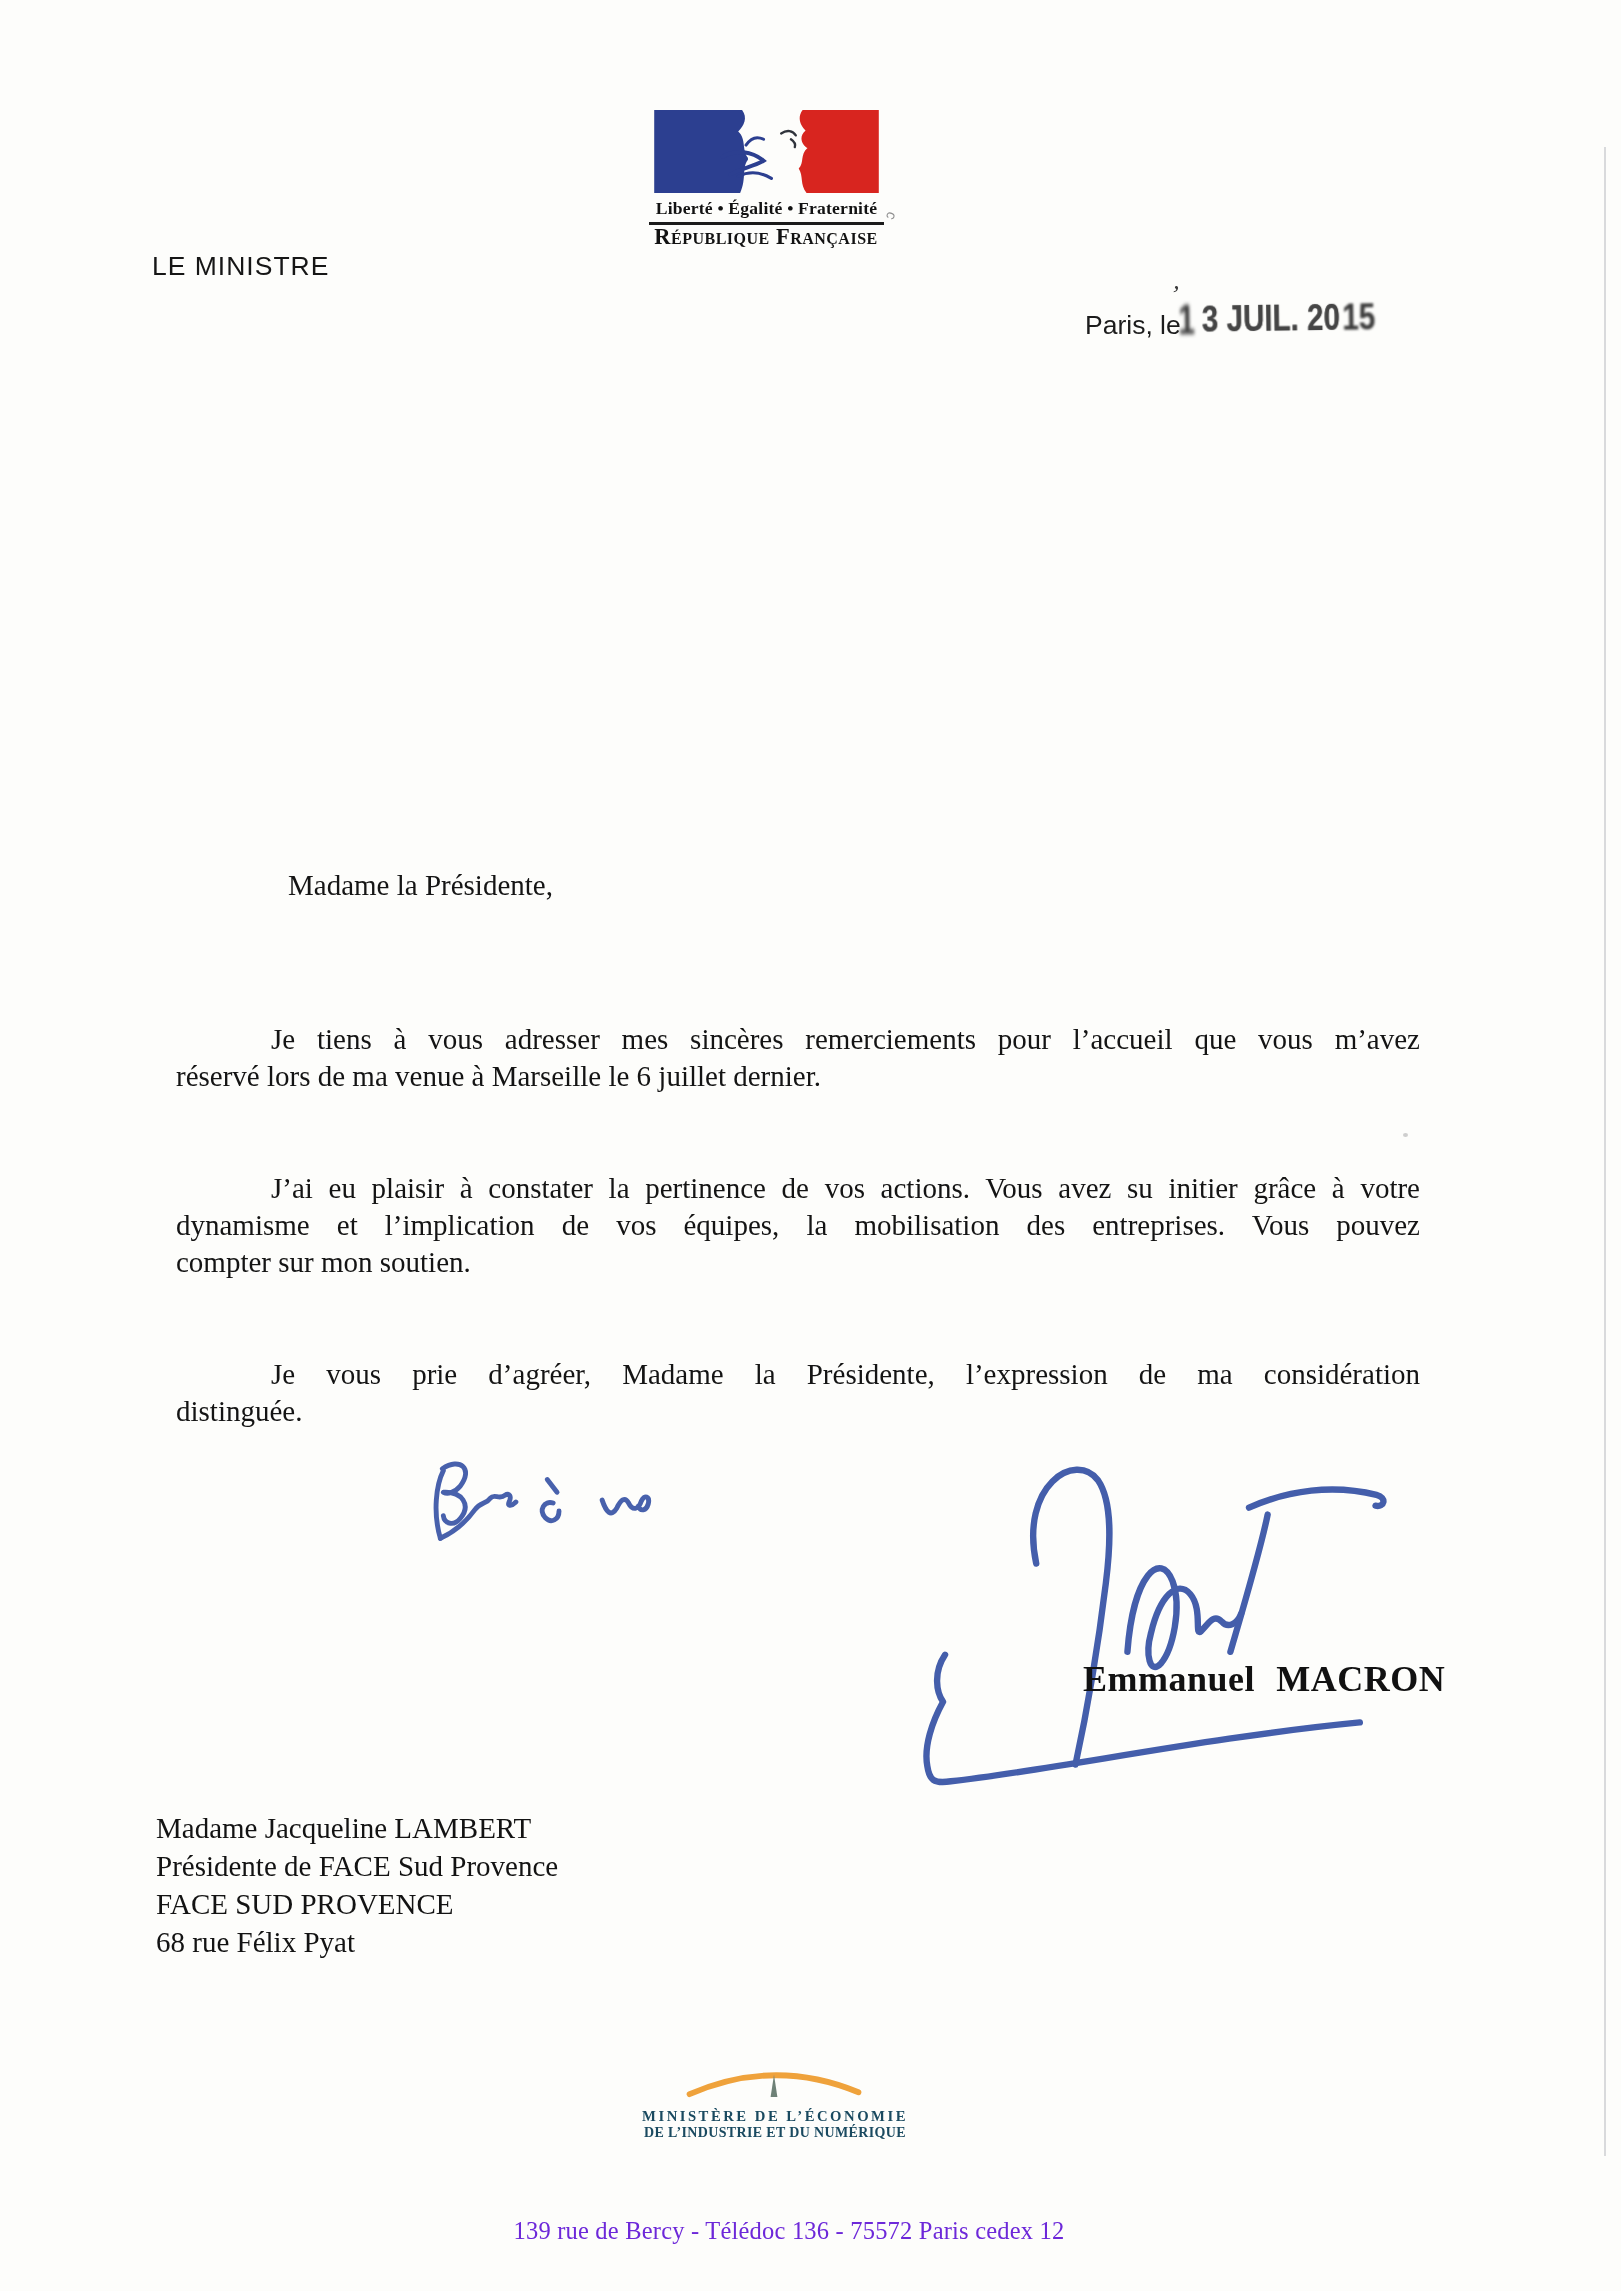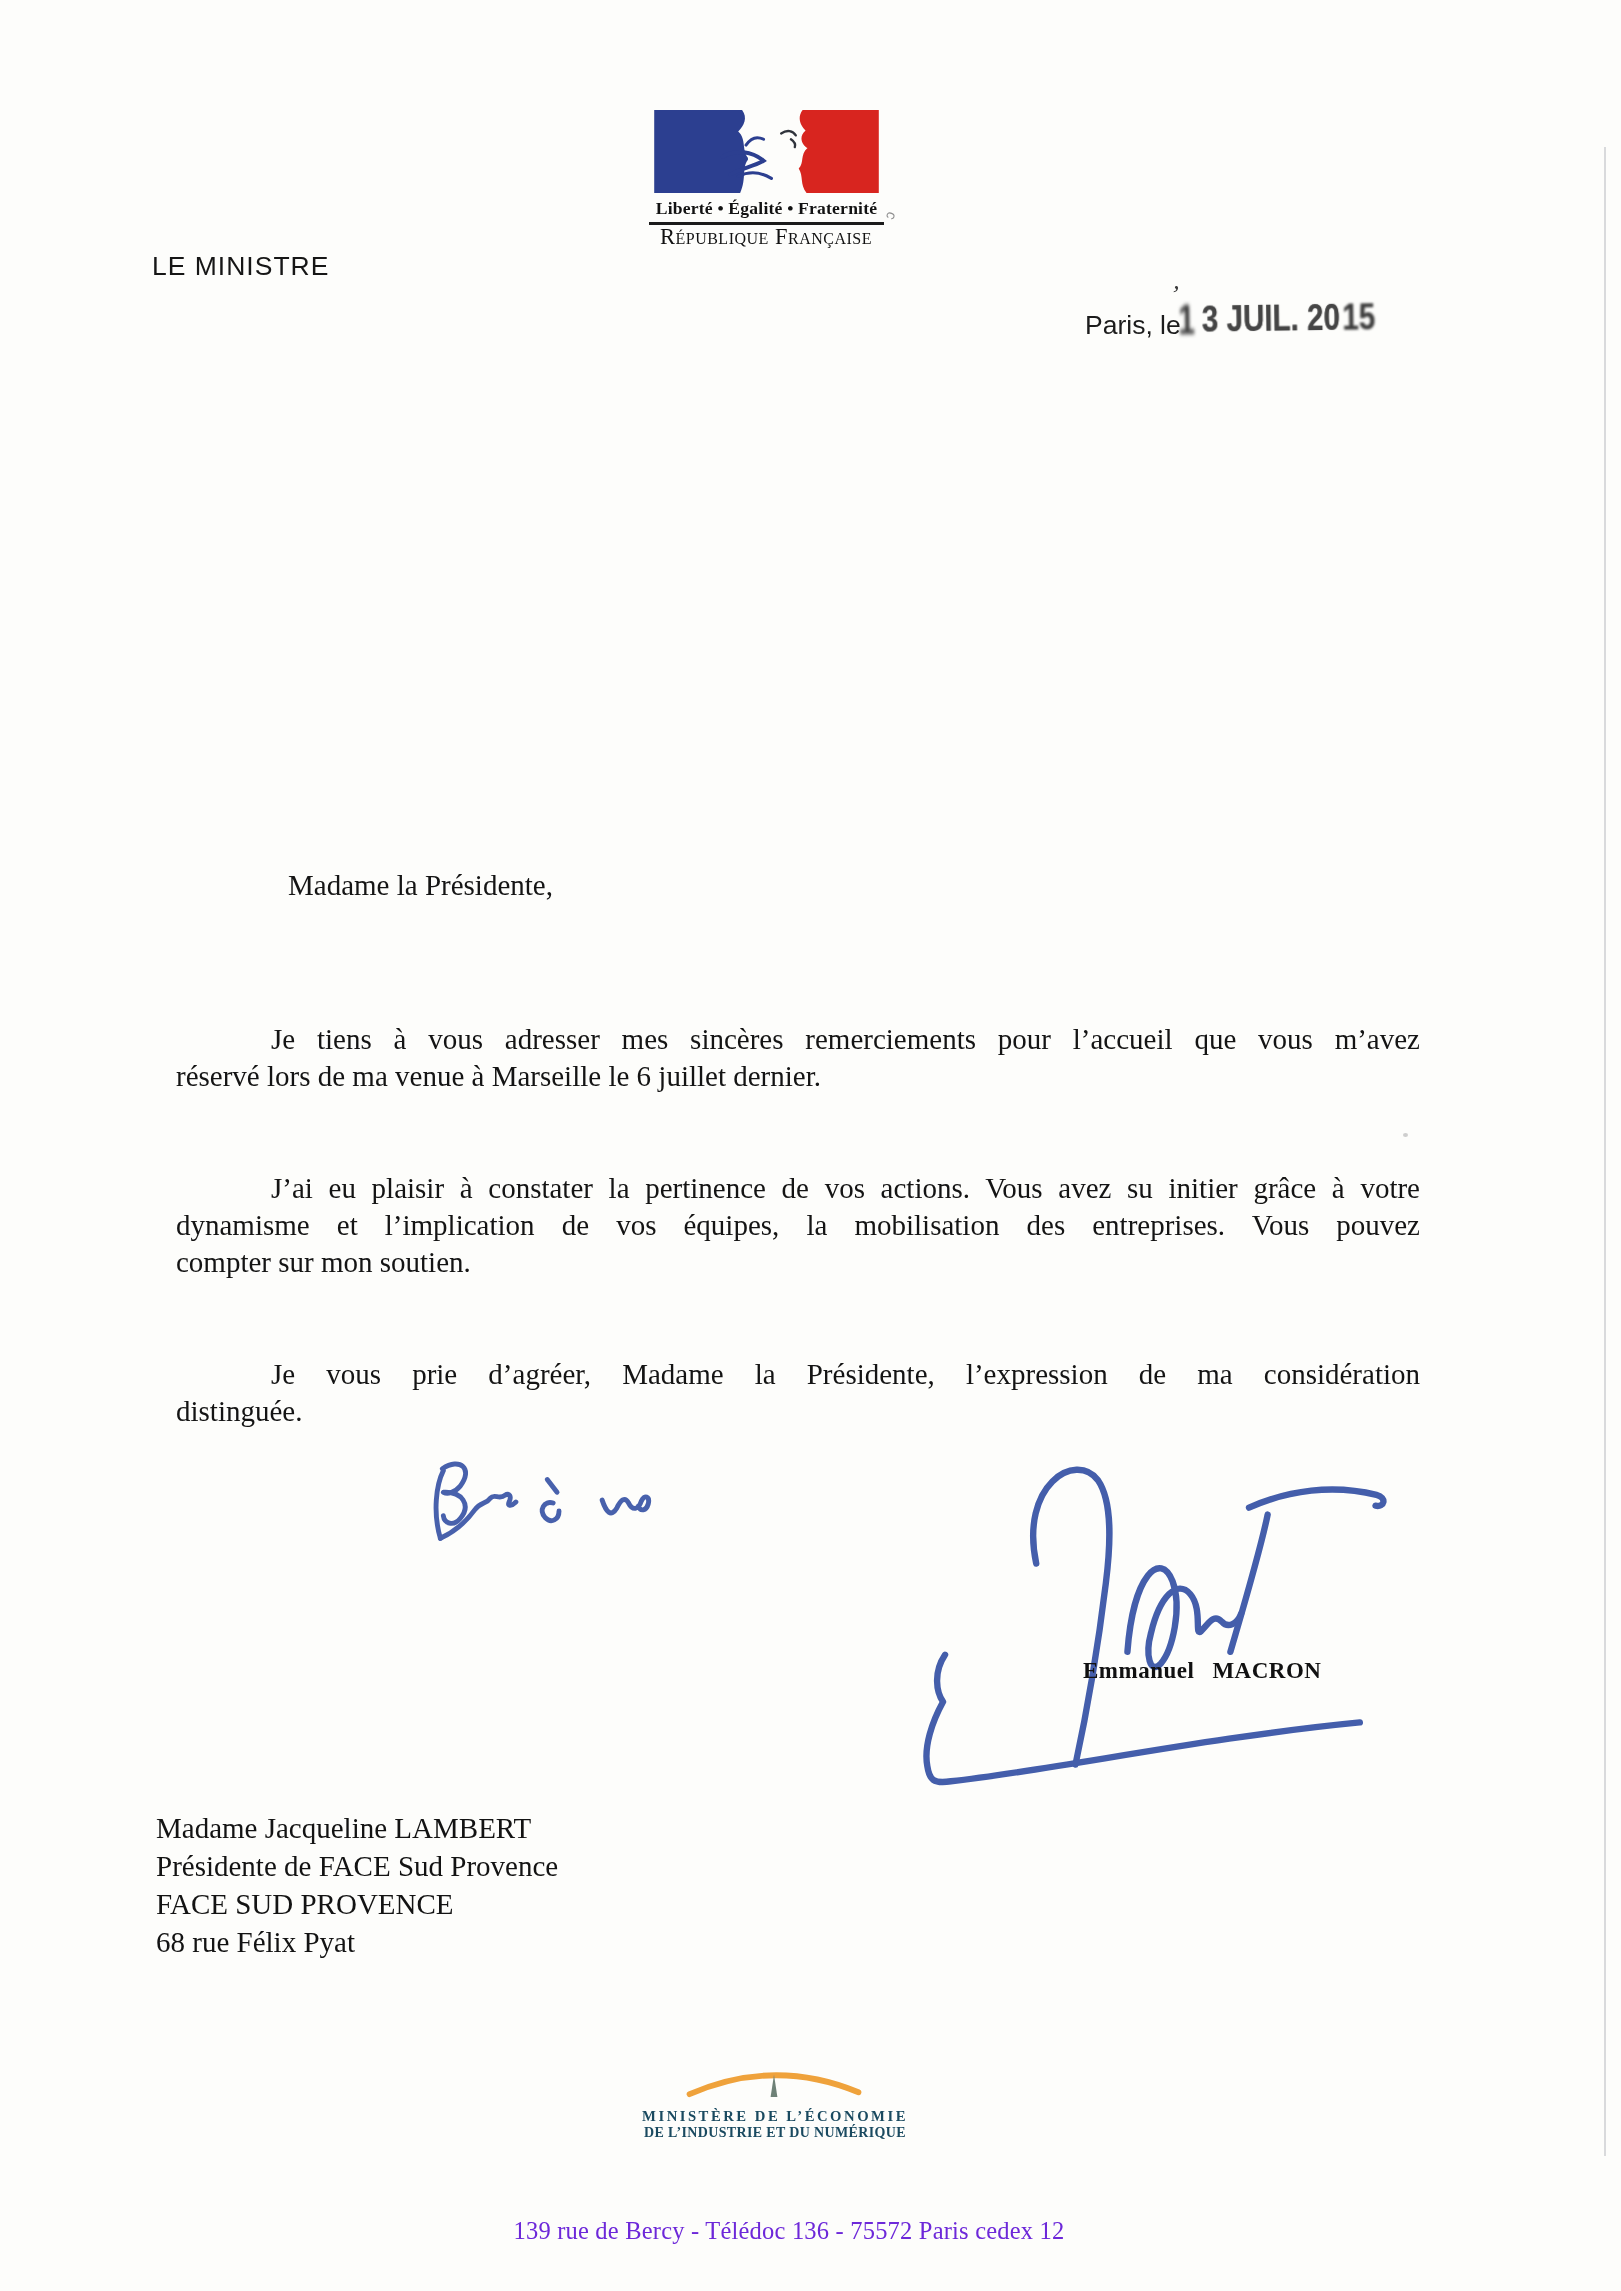--- a/index.html
+++ b/index.html
@@ -9,21 +9,21 @@
     font-family:"Liberation Serif", serif;
     color:#151515;
   }
   .abs{position:absolute;}
   
   .flag{left:654px;top:110px;width:225px;height:83px;}
   .motto{left:639px;top:198px;width:255px;text-align:center;
     font-weight:bold;font-size:17.6px;letter-spacing:0.2px;color:#121212;}
   .logo-rule{left:649px;top:222px;width:235px;height:2.9px;background:#1b1b1b;}
   .republic{left:624px;top:224px;width:284px;text-align:center;
-    font-variant:small-caps;font-weight:normal;font-size:22.5px;letter-spacing:0.5px;color:#121212;}
+    font-variant:small-caps;font-weight:bold;font-size:22.5px;letter-spacing:0.5px;color:#121212;}
   .curl-mark{left:888px;top:208px;font-size:14.7px;color:#8f8f8f;
     transform:rotate(110deg);font-family:"Liberation Sans",sans-serif;}
   .minister{left:152px;top:251px;font-family:"Liberation Sans",sans-serif;
     font-size:26.5px;letter-spacing:1px;color:#161616;}
   
   .place{left:1085px;top:310px;font-family:"Liberation Sans",sans-serif;font-size:26.5px;color:#1c1c1c;}
   .stamp-tick{left:1171px;top:280px;font-size:25.5px;color:#3c3c3c;transform:rotate(8deg);}
   .stamp{left:1178px;top:298px;white-space:nowrap;color:#454545;
     font-family:"Liberation Sans",sans-serif;font-weight:bold;font-size:37px;line-height:43px;
     transform:rotate(-0.8deg) scaleX(0.8);transform-origin:left top;
@@ -33,21 +33,21 @@
   
   .salutation{left:257px;top:867px;font-size:29px;line-height:37px;margin-left:31px;}
   .para{left:176px;width:1244px;font-size:29px;line-height:37px;color:#141414;}
   .p1{top:1021px;} .p2{top:1170px;} .p3{top:1356px;}
   .jline{text-align:justify;height:37px;overflow:hidden;}
   .jline::after{content:"";display:inline-block;width:100%;height:0;}
   .indent{text-indent:95px;}
   
   .handwriting{left:410px;top:1449px;}
   .signature{left:894px;top:1441px;}
-  .signer{left:1083px;top:1658px;font-size:23px;font-weight:bold;
+  .signer{left:1083px;top:1658px;font-size:36px;font-weight:bold;
     letter-spacing:0.5px;word-spacing:11.8px;color:#111;}
   .sr-only{position:absolute;width:1px;height:1px;overflow:hidden;clip:rect(0 0 0 0);white-space:nowrap;}
   
   .recipient{left:156px;top:1809px;font-size:29px;line-height:38px;color:#131313;}
   .recipient .bold{font-weight:normal;}
   
   .min-arc{left:681px;top:2068px;}
   .min-line1{left:627px;top:2108px;width:296px;text-align:center;font-weight:bold;
     font-size:14.7px;letter-spacing:2.5px;color:#1a4a60;}
   .min-line2{left:627px;top:2124px;width:296px;text-align:center;font-weight:bold;

